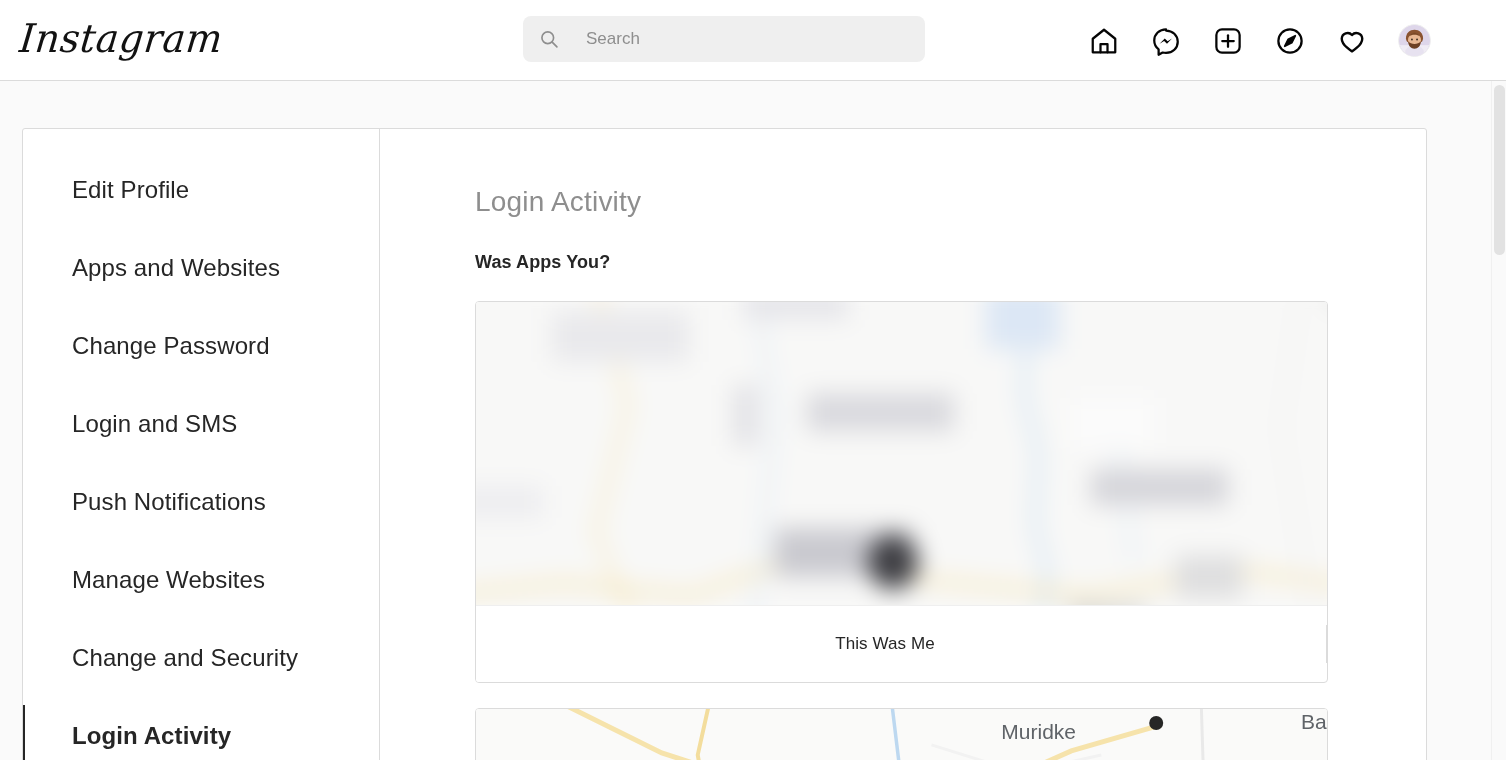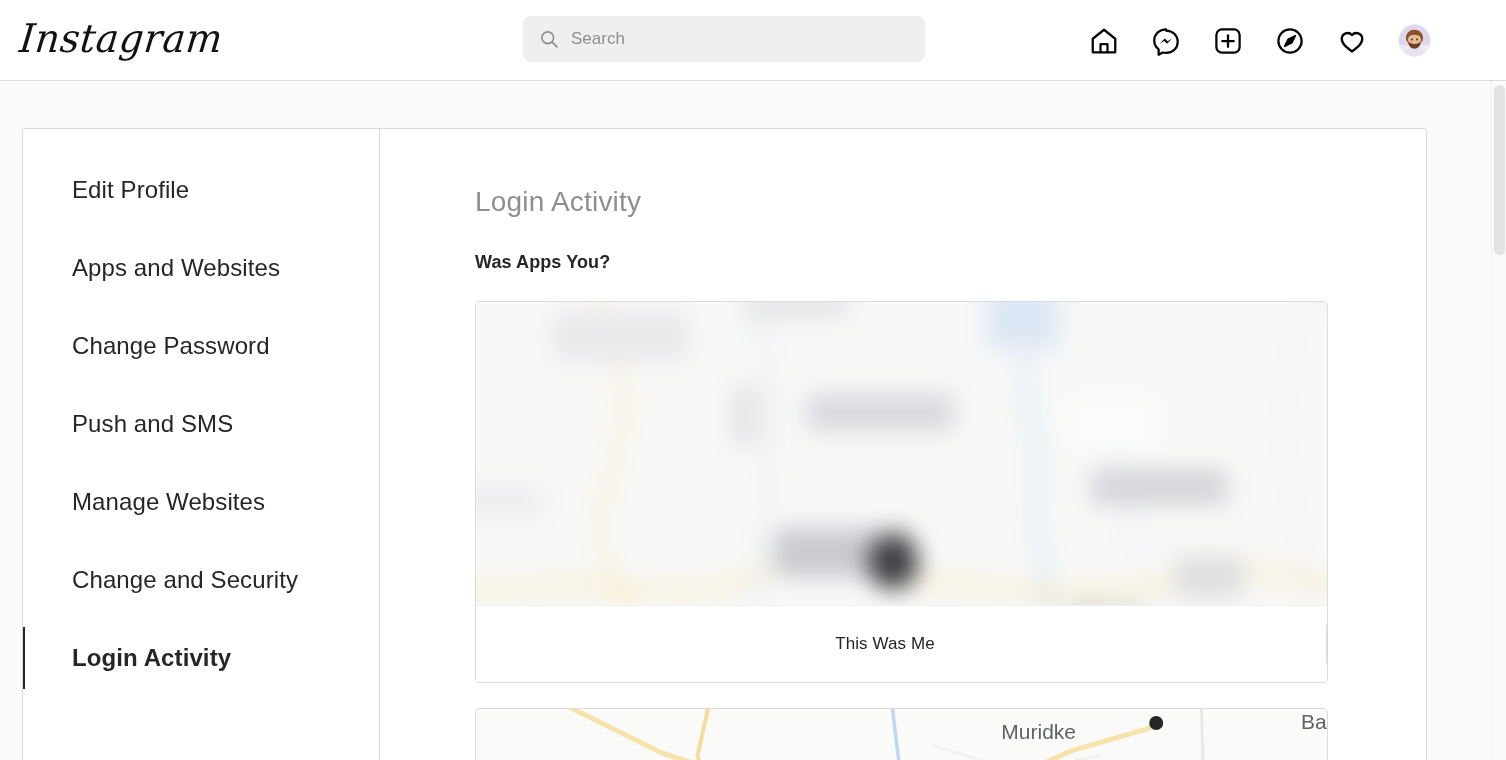--- a/index.html
+++ b/index.html
@@ -63,21 +63,21 @@
     display: block;
   }
   .search-input {
     flex: 1 1 auto;
     border: none;
     outline: none;
     background: transparent;
     font-family: "Liberation Sans", sans-serif;
     font-size: 17px;
     color: #262626;
-    margin-left: 12px;
+    margin-left: 27px;
     min-width: 0;
   }
   .search-input::placeholder { color: #8e8e8e; }
 
   .nav {
     position: absolute;
     right: 75px;
     top: 0;
     height: 81px;
     display: flex;
@@ -351,21 +351,24 @@
     <div class="side-item">
       <span>Edit Profile</span>
     </div>
     <div class="side-item">
       <span>Apps and Websites</span>
     </div>
     <div class="side-item">
       <span>Change Password</span>
     </div>
     <div class="side-item">
-      <span>Push and SMS</span>
+      <span>Login and SMS</span>
+    </div>
+    <div class="side-item">
+      <span>Push Notifications</span>
     </div>
     <div class="side-item">
       <span>Manage Websites</span>
     </div>
     <div class="side-item">
       <span>Change and Security</span>
     </div>
     <div class="side-item active">
       <span>Login Activity</span>
     </div>

